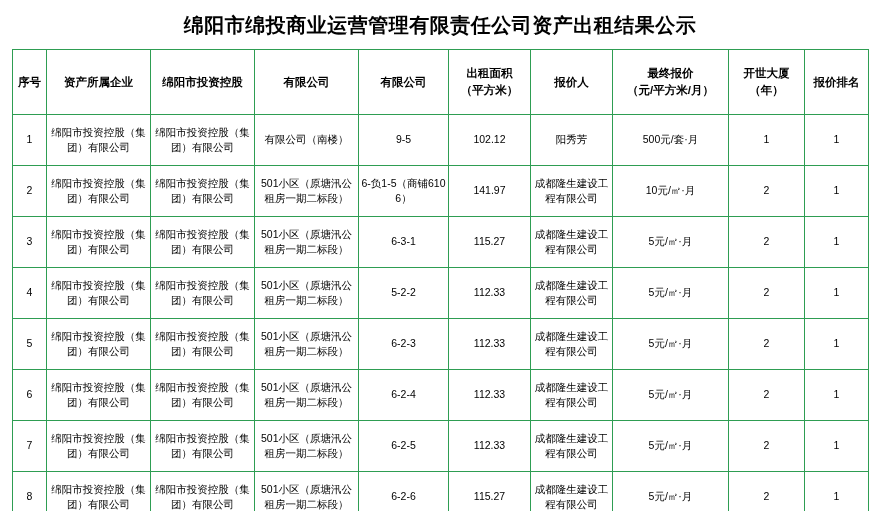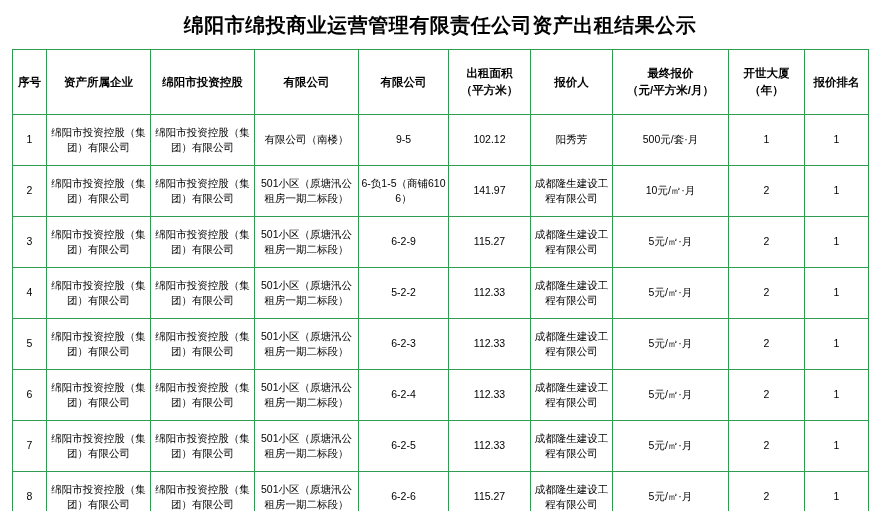--- a/index.html
+++ b/index.html
@@ -150,21 +150,21 @@
         <td>成都隆生建设工程有限公司</td>
         <td>10元/㎡·月</td>
         <td class="term-cell">2</td>
         <td class="rank-cell">1</td>
       </tr>
       <tr>
         <td class="num-cell">3</td>
         <td>绵阳市投资控股（集团）有限公司</td>
         <td>绵阳市投资控股（集团）有限公司</td>
         <td>501小区（原塘汛公租房一期二标段）</td>
-        <td>6-2-9</td>
+        <td>6-3-1</td>
         <td>115.27</td>
         <td>成都隆生建设工程有限公司</td>
         <td>5元/㎡·月</td>
         <td class="term-cell">2</td>
         <td class="rank-cell">1</td>
       </tr>
       <tr>
         <td class="num-cell">4</td>
         <td>绵阳市投资控股（集团）有限公司</td>
         <td>绵阳市投资控股（集团）有限公司</td>

